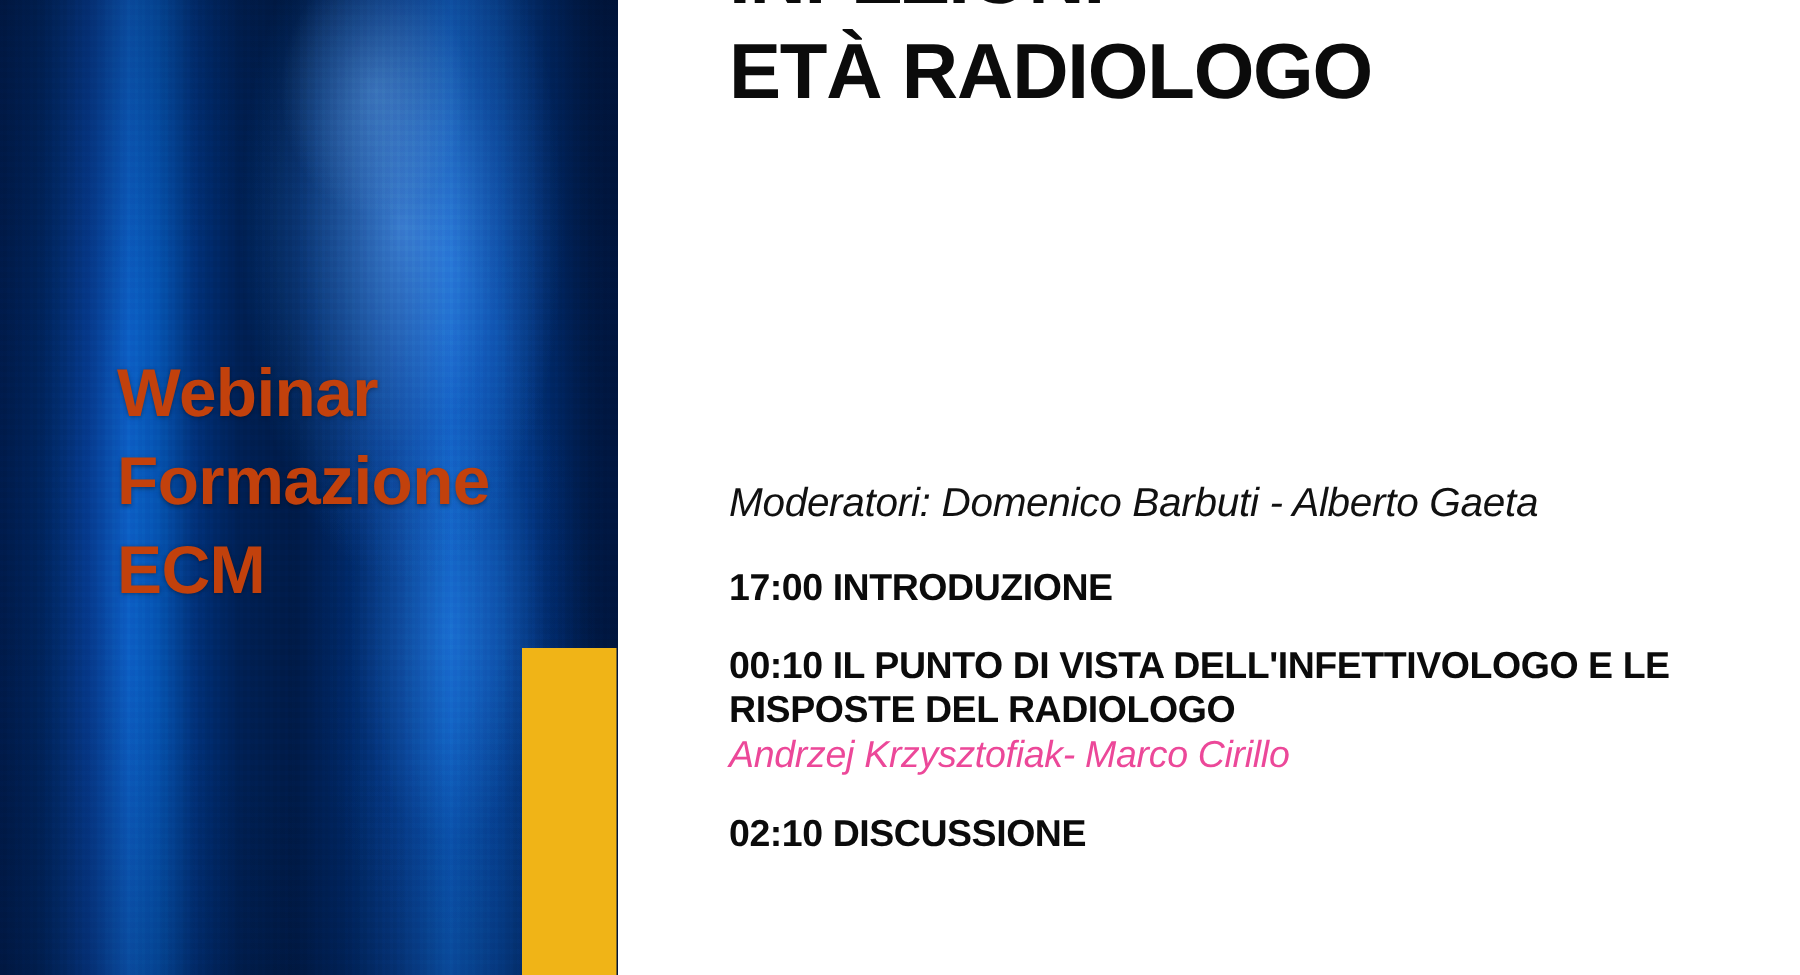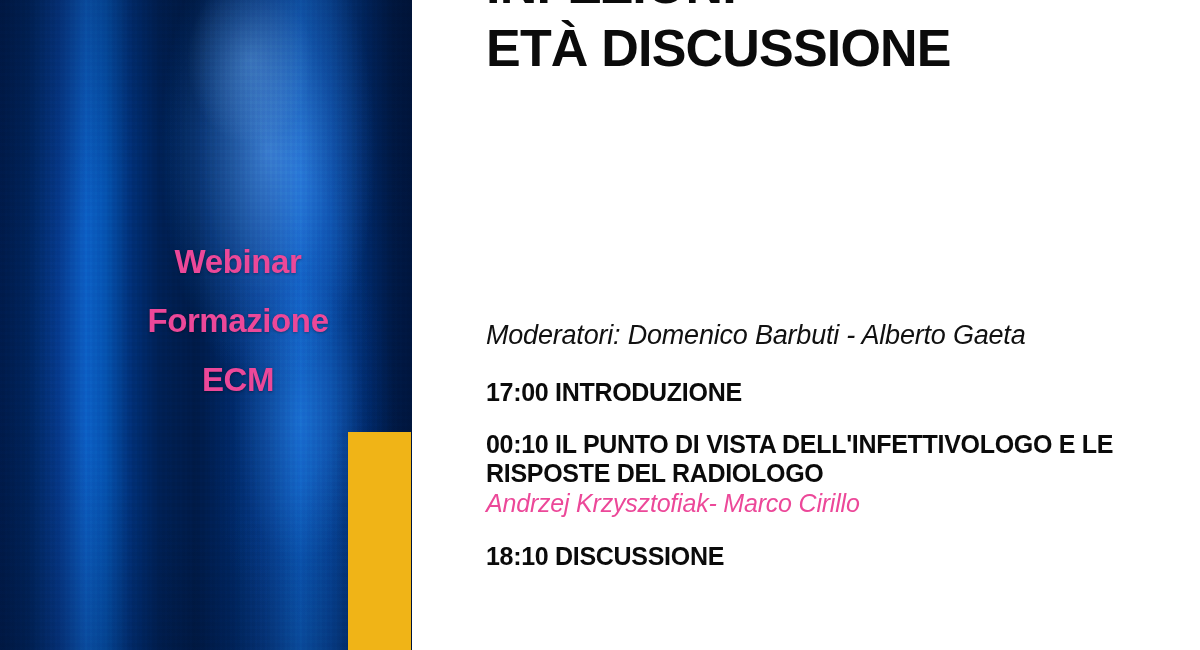--- a/index.html
+++ b/index.html
@@ -64,27 +64,26 @@
     position:absolute; inset:0;
     background:
       radial-gradient(ellipse 420px 560px at 210px 330px, rgba(0,0,0,0) 35%, rgba(2,14,38,0.55) 100%);
   }
 
   
   .webinar-block {
     position:absolute;
     left:78px; top:232px;
     width:320px;
-    color:#ec4899;
+    color:#c2410c;
     font-weight:bold;
-    font-size:33px;
+    font-size:45px;
     line-height:59px;
     letter-spacing:-0.4px;
     text-shadow:0 1px 3px rgba(0,0,0,0.35);
-    text-align:center;
   }
   .webinar-block div { white-space:nowrap; }
 
   
   .date-banner {
     position:absolute;
     left:348px; top:432px;
     width:63px; height:218px;
     background:#F0B417;
     overflow:hidden;
@@ -167,38 +166,38 @@
   <div class="date-banner">
     <div class="date-banner-inner">
       
     </div>
   </div>
 
   <div class="content">
 
     <div class="event-title">
       <div>INFEZIONI</div>
-      <div>ETÀ DISCUSSIONE</div>
+      <div>ETÀ RADIOLOGO</div>
     </div>
 
     <div class="moderators">Moderatori:  Domenico Barbuti - Alberto Gaeta</div>
 
     <div class="agenda">
 
       <div class="agenda-item">
         <div class="agenda-title">17:00 INTRODUZIONE</div>
 
       </div>
 
       <div class="agenda-item">
         <div class="agenda-title">00:10 IL PUNTO DI VISTA DELL'INFETTIVOLOGO E LE RISPOSTE DEL RADIOLOGO</div>
         <div class="agenda-speakers">Andrzej Krzysztofiak- Marco Cirillo</div>
       </div>
 
       <div class="agenda-item">
-        <div class="agenda-title">18:10 DISCUSSIONE</div>
+        <div class="agenda-title">02:10 DISCUSSIONE</div>
 
       </div>
 
     </div>
   </div>
 
 </div>
 
 </body></html>

